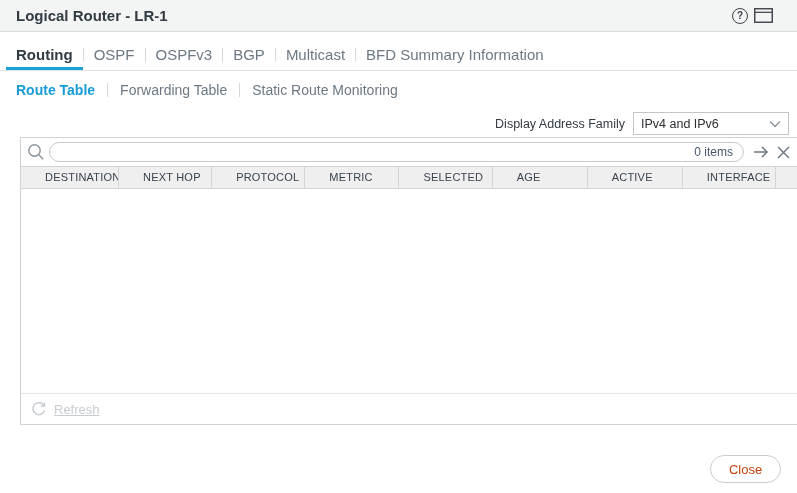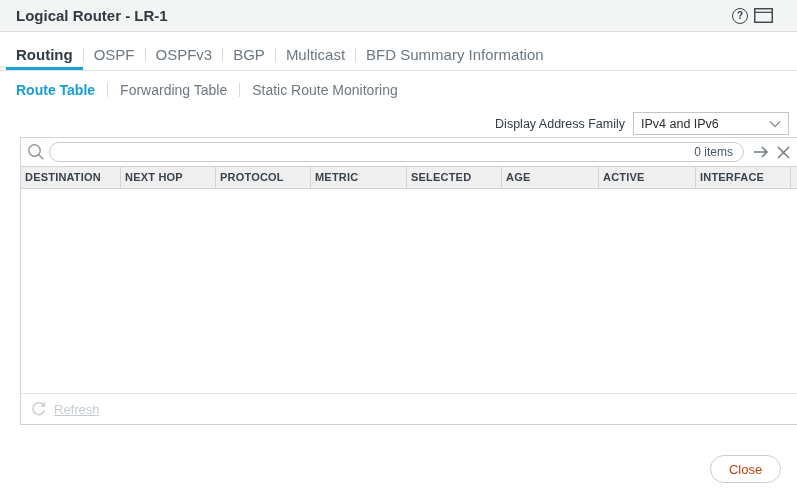--- a/index.html
+++ b/index.html
@@ -45,21 +45,21 @@
   .search-pill { flex:1; height:20px; border:1px solid #c9c9c9; border-radius:10px;
                  margin:0 6px 0 4px; display:flex; align-items:center; padding:0 10px; background:#fff; }
   .search-pill input { flex:1; border:none; outline:none; background:transparent;
                        font-family:inherit; font-size:12px; color:#333; min-width:0; }
   .count { font-size:12px; color:#46586a; white-space:nowrap; }
   .icon-btn { width:22px; height:22px; flex:none; display:flex; align-items:center; justify-content:center;
               background:none; border:none; padding:0; cursor:pointer; }
 
   .thead { flex:none; height:23px; display:flex; background:#efefef;
            border-top:1px solid #d4d4d4; border-bottom:1px solid #d4d4d4; }
-  .th { border-right:1px solid #d4d4d4; padding-left:4px; font-size:11px; font-weight:bold;
+  .th { border-right:1px solid #d4d4d4; padding-left:24px; font-size:11px; font-weight:normal;
         color:#3a434d; letter-spacing:.2px; line-height:21px; white-space:nowrap; overflow:hidden; cursor:pointer; }
   .th:nth-child(1){width:100px} .th:nth-child(2){width:95px} .th:nth-child(3){width:95px}
   .th:nth-child(4){width:96px} .th:nth-child(5){width:95px} .th:nth-child(6){width:97px}
   .th:nth-child(7){width:97px} .th:nth-child(8){width:95px}
   .th-spacer { flex:1; border-right:none; cursor:default; }
 
   .tbody { flex:1; background:#fff; }
 
   .tfoot { flex:none; height:31px; border-top:1px solid #e4e4e4; display:flex; align-items:center; padding:0 10px; }
   .refresh-btn { display:flex; align-items:center; gap:7px; background:none; border:none; padding:0;

